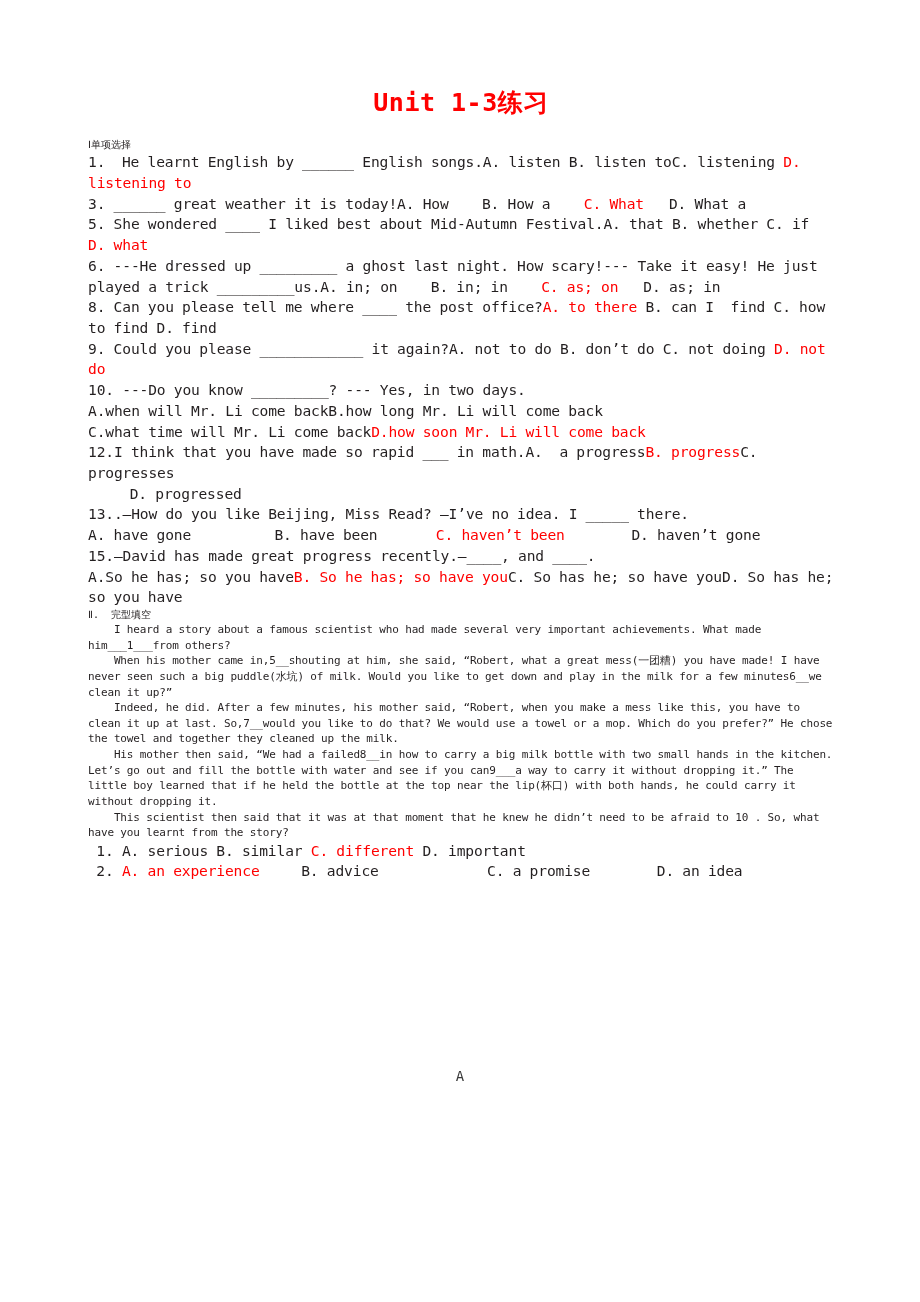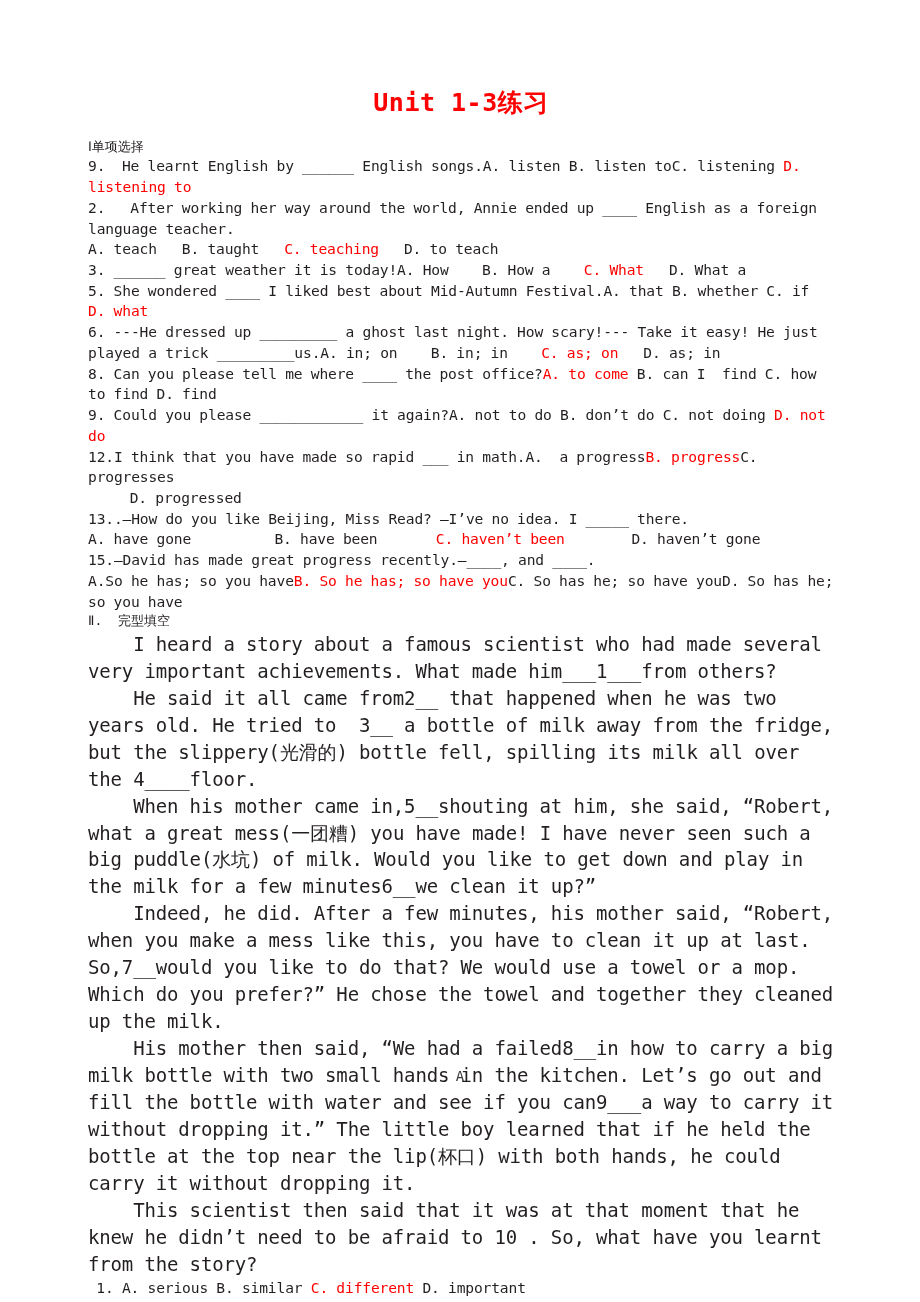--- a/index.html
+++ b/index.html
@@ -27,37 +27,37 @@
     color: #ff0000;
     font-family: "DejaVu Sans Mono", "Liberation Mono", monospace;
     font-weight: bold;
     font-size: 25px;
     letter-spacing: 0.5px;
     margin: 0 0 20px 0;
     line-height: 1.2;
   }
   .section-heading {
     font-family: "DejaVu Sans Mono", "Liberation Mono", monospace;
-    font-size: 13px;
+    font-size: 10px;
     line-height: 1.42;
     margin: 0;
     white-space: pre-wrap;
   }
   .q-block {
     font-family: "DejaVu Sans Mono", "Liberation Mono", monospace;
     font-size: 14.6px;
     line-height: 1.42;
     margin: 0;
     white-space: pre-wrap;
     word-spacing: -0.3px;
     letter-spacing: -0.15px;
   }
   .passage {
     font-family: "DejaVu Sans Mono", "Liberation Mono", monospace;
-    font-size: 19px;
+    font-size: 11px;
     line-height: 1.42;
     margin: 0;
     white-space: pre-wrap;
     letter-spacing: -0.15px;
   }
   .ans {
     color: #ff0000;
   }
   .footer-page {
     position: absolute;
@@ -75,53 +75,53 @@
 <body>
 
 <div class="page">
 
   <h1 class="doc-title">Unit 1-3练习</h1>
 
   <div class="body-flow">
 
     <div class="section-heading">Ⅰ单项选择</div>
 
-    <div class="q-block"><span>9.  He learnt English by ______ English songs.A. listen B. listen toC. listening </span><span class="ans">D. listening to</span></div>
+    <div class="q-block"><span>1.  He learnt English by ______ English songs.A. listen B. listen toC. listening </span><span class="ans">D. listening to</span></div>
 
-    <div class="q-block"><span>2.   After working her way around the world, Annie ended up ____ English as a foreign language teacher.
-A. teach   B. taught   </span><span class="ans">C. teaching</span><span>   D. to teach</span></div>
 
     <div class="q-block"><span>3. ______ great weather it is today!A. How    B. How a    </span><span class="ans">C. What</span><span>   D. What a</span></div>
 
 
     <div class="q-block"><span>5. She wondered ____ I liked best about Mid-Autumn Festival.A. that B. whether C. if  </span><span class="ans">D. what</span></div>
 
     <div class="q-block"><span>6. ---He dressed up _________ a ghost last night. How scary!--- Take it easy! He just played a trick _________us.A. in; on    B. in; in    </span><span class="ans">C. as; on</span><span>   D. as; in</span></div>
 
 
-    <div class="q-block"><span>8. Can you please tell me where ____ the post office?</span><span class="ans">A. to come</span><span> B. can I  find C. how to find D. find</span></div>
+    <div class="q-block"><span>8. Can you please tell me where ____ the post office?</span><span class="ans">A. to there</span><span> B. can I  find C. how to find D. find</span></div>
 
     <div class="q-block"><span>9. Could you please ____________ it again?A. not to do B. don’t do C. not doing </span><span class="ans">D. not do</span></div>
 
+    <div class="q-block"><span>10. ---Do you know _________? --- Yes, in two days.
+A.when will Mr. Li come backB.how long Mr. Li will come back
+C.what time will Mr. Li come back</span><span class="ans">D.how soon Mr. Li will come back</span></div>
 
 
     <div class="q-block"><span>12.I think that you have made so rapid ___ in math.A.  a progress</span><span class="ans">B. progress</span><span>C. progresses
      D. progressed</span></div>
 
     <div class="q-block"><span>13..—How do you like Beijing, Miss Read? —I’ve no idea. I _____ there.
 A. have gone          B. have been       </span><span class="ans">C. haven’t been</span><span>        D. haven’t gone</span></div>
 
 
     <div class="q-block"><span>15.—David has made great progress recently.—____, and ____.
 A.So he has; so you have</span><span class="ans">B. So he has; so have you</span><span>C. So has he; so have youD. So has he; so you have</span></div>
 
     <div class="section-heading">Ⅱ.  完型填空</div>
 
     <div class="passage">    I heard a story about a famous scientist who had made several very important achievements. What made him___1___from others?</div>
-    <div class="passage">    He said it all came from2__ that happened when he was two years old. He tried to  3__ a bottle of milk away from the fridge, but the slippery(光滑的) bottle fell, spilling its milk all over the 4____floor.</div>
     <div class="passage">    When his mother came in,5__shouting at him, she said, “Robert, what a great mess(一团糟) you have made! I have never seen such a big puddle(水坑) of milk. Would you like to get down and play in the milk for a few minutes6__we clean it up?”</div>
     <div class="passage">    Indeed, he did. After a few minutes, his mother said, “Robert, when you make a mess like this, you have to clean it up at last. So,7__would you like to do that? We would use a towel or a mop. Which do you prefer?” He chose the towel and together they cleaned up the milk.</div>
     <div class="passage">    His mother then said, “We had a failed8__in how to carry a big milk bottle with two small hands in the kitchen. Let’s go out and fill the bottle with water and see if you can9___a way to carry it without dropping it.” The little boy learned that if he held the bottle at the top near the lip(杯口) with both hands, he could carry it without dropping it.</div>
     <div class="passage">    This scientist then said that it was at that moment that he knew he didn’t need to be afraid to 10 . So, what have you learnt from the story?</div>
 
     <div class="q-block"><span> 1. A. serious B. similar </span><span class="ans">C. different</span><span> D. important</span></div>
 
     <div class="q-block"><span> 2. </span><span class="ans">A. an experience</span><span>     B. advice             C. a promise        D. an idea</span></div>
 
   </div>

